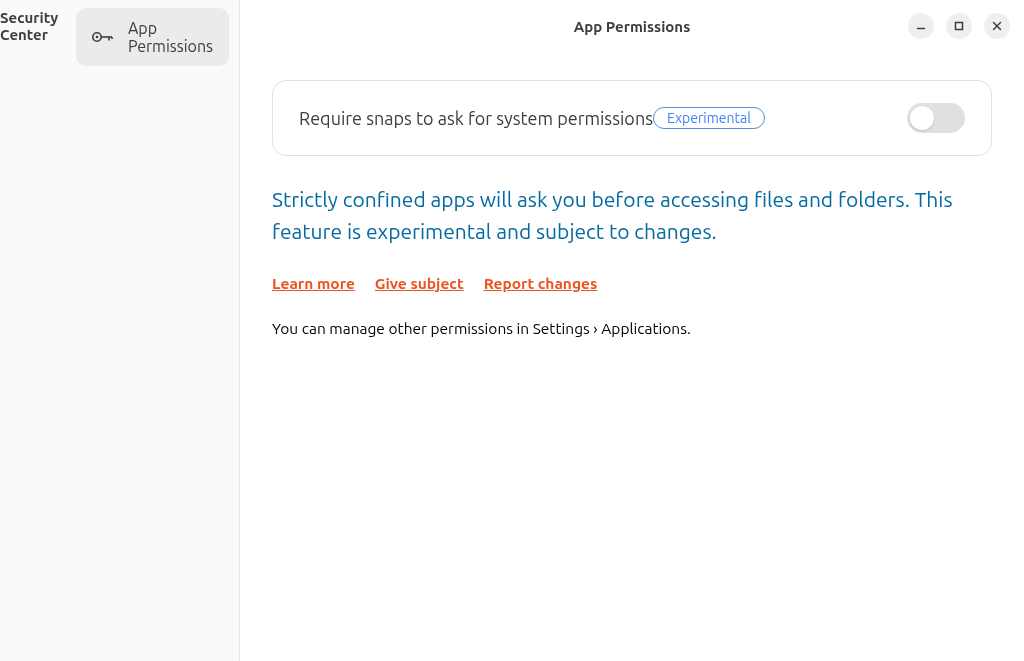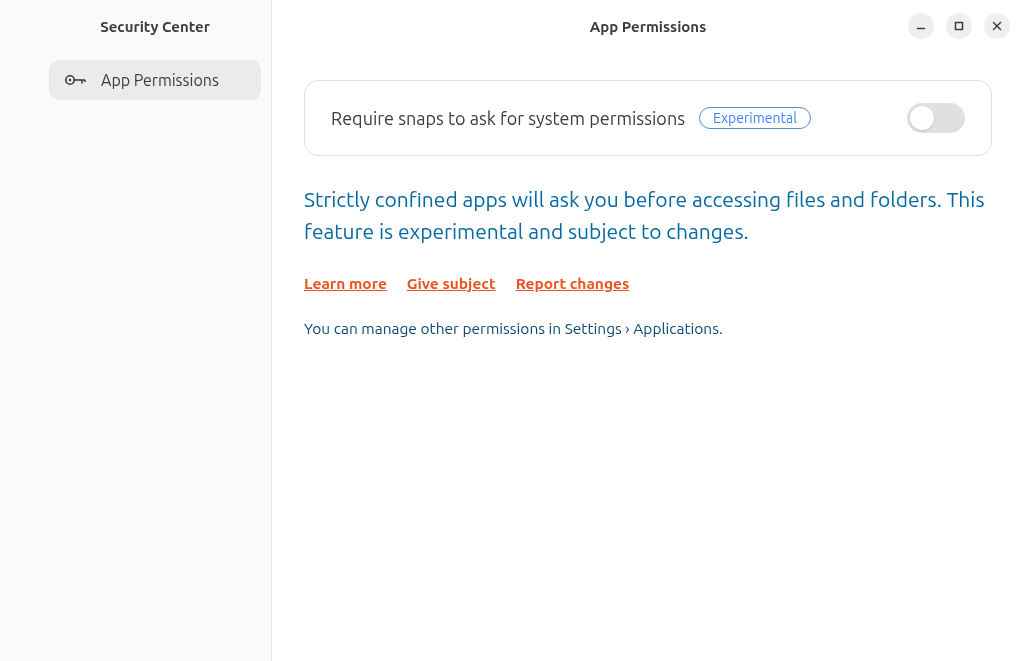--- a/index.html
+++ b/index.html
@@ -13,26 +13,25 @@
       font-size: 15px;
       color: #3d3d3d;
       background: #ffffff;
       width: 1024px;
       height: 661px;
       overflow: hidden;
       display: flex;
     }
     
     .sidebar {
-      width: 272px;
+      width: 240px;
       background: #fafafa;
       border-right: 1px solid #e5e5e5;
       display: flex;
-      flex-direction: column;
-      padding-left: 39px;
+      flex-direction: row;
     }
     
     .sidebar-header {
       height: 52px;
       display: flex;
       align-items: center;
       justify-content: center;
       font-size: 15px;
       font-weight: 600;
       color: #3d3d3d;
@@ -116,21 +115,20 @@
     .content {
       padding: 28px 32px;
     }
     
     .setting-card {
       border: 1px solid #e2e2e2;
       border-radius: 14px;
       padding: 22px 26px;
       display: flex;
       align-items: center;
-      gap: 14px;
     }
     
     .setting-label {
       font-size: 18px;
       color: #3d3d3d;
       font-weight: 400;
     }
     
     .badge {
       border: 1.5px solid #5a8dd6;
@@ -181,21 +179,21 @@
       color: #e95420;
       font-size: 15.5px;
       font-weight: 700;
       text-decoration: underline;
       cursor: pointer;
     }
     
     .hint {
       margin-top: 28px;
       font-size: 15.5px;
-      color: #0c4a6e;
+      color: #000000;
     }
   </style>
 </head>
 <body>
 
 <aside class="sidebar">
   <div class="sidebar-header">Security Center</div>
   <div class="sidebar-items">
     <div class="sidebar-item active">
       <span class="icon">

